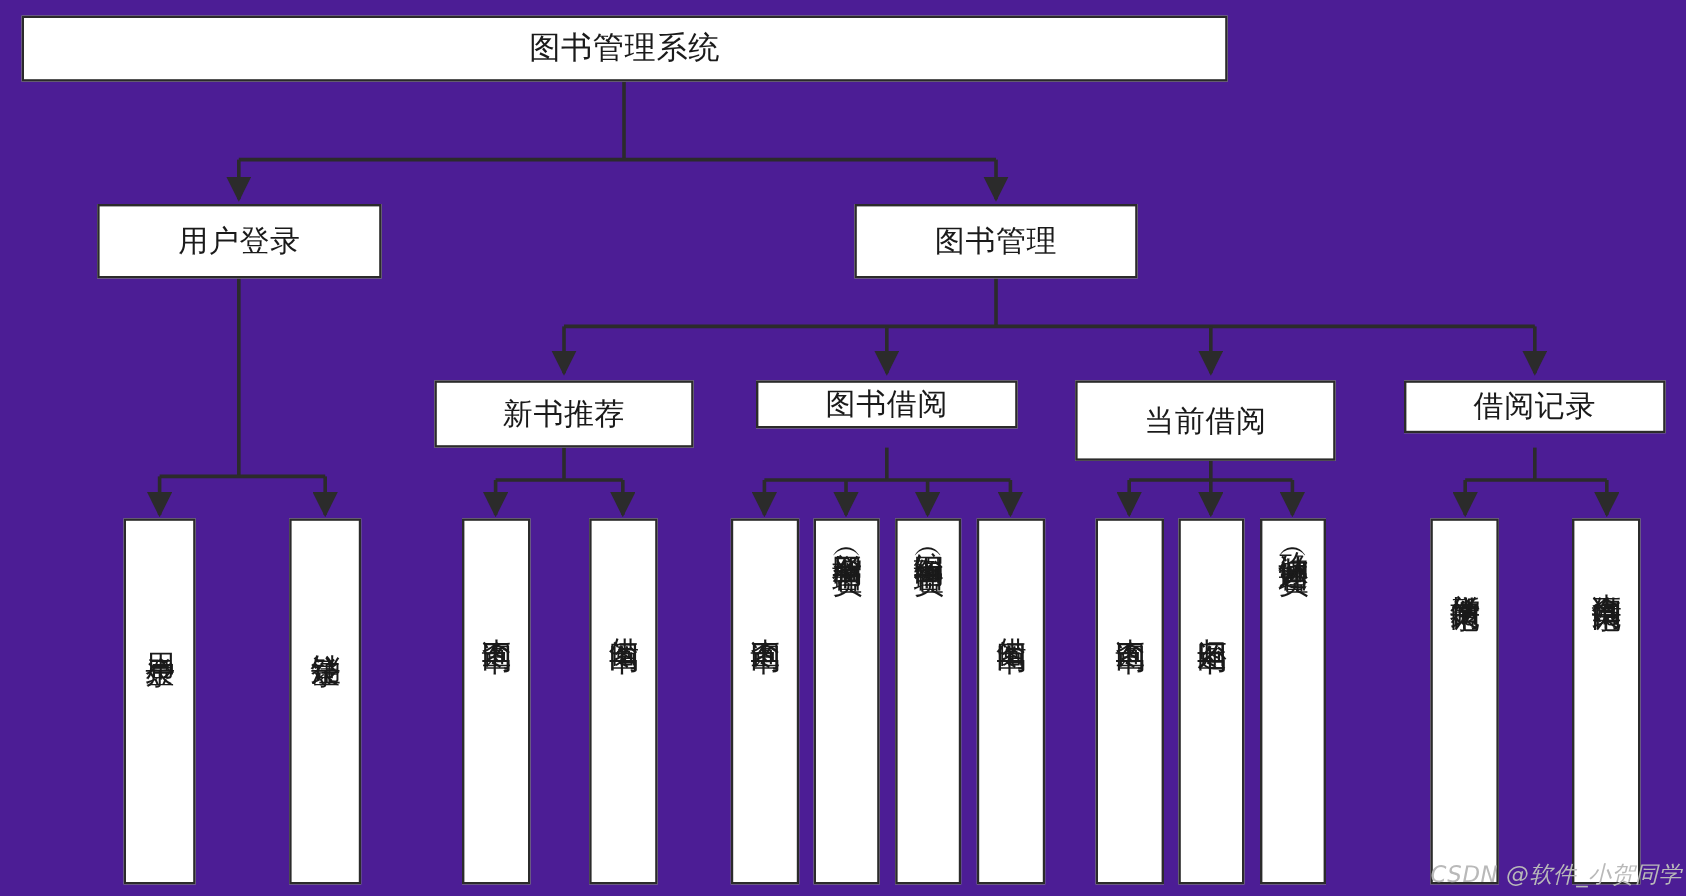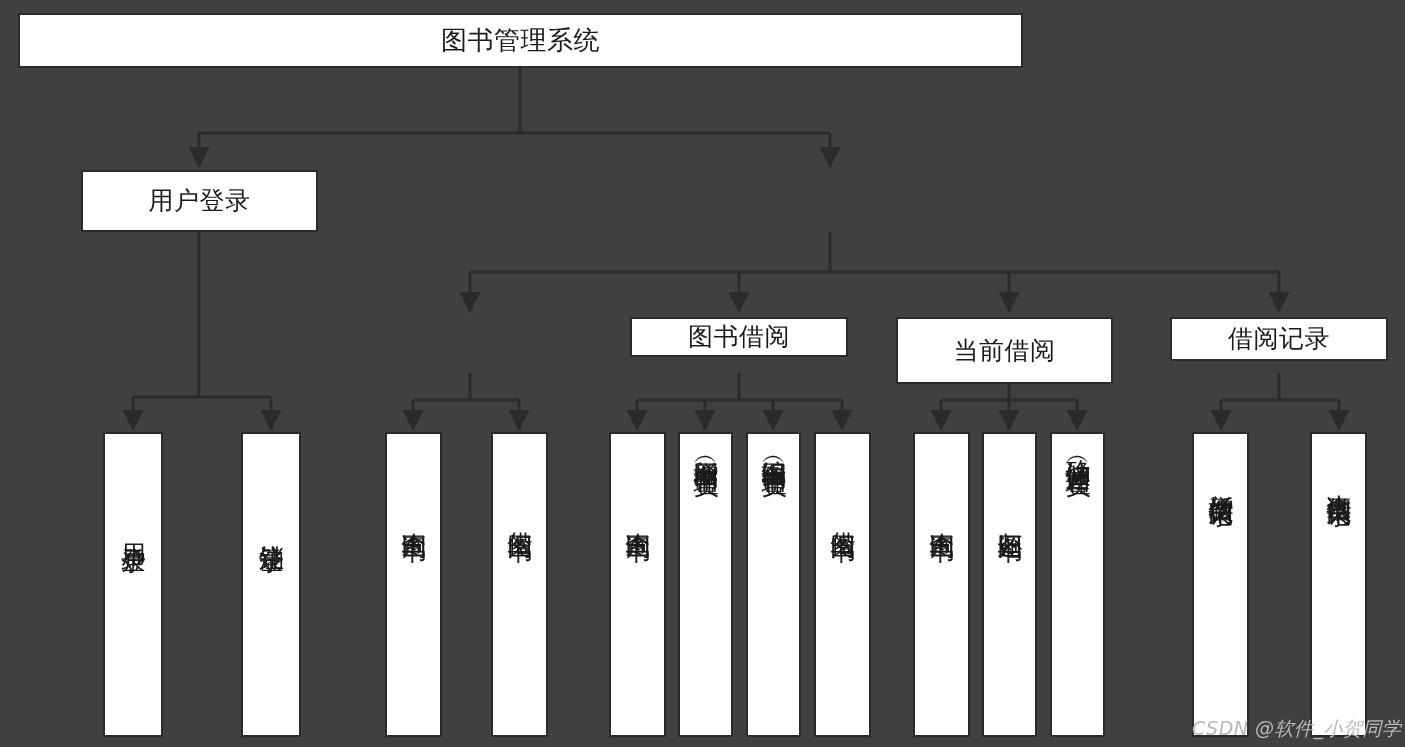--- a/index.html
+++ b/index.html
@@ -7,21 +7,21 @@
     padding: 0;
     background: #ffffff;
   }
   body {
     font-family: "DejaVu Sans", "Liberation Sans", sans-serif;
   }
   #canvas {
     position: relative;
     width: 1405px;
     height: 747px;
-    background: #404040;
+    background: #4c1d95;
     overflow: hidden;
   }
   #edges {
     position: absolute;
     left: 0;
     top: 0;
     width: 1405px;
     height: 747px;
     pointer-events: none;
   }
@@ -127,21 +127,27 @@
     </g>
   </svg>
 
   <div class="node horiz root" style="left:18px; top:13px; width:1005px; height:55px;">
     <span class="label">图书管理系统</span>
   </div>
 
   <div class="node horiz" style="left:81px; top:170px; width:237px; height:62px;">
     <span class="label">用户登录</span>
   </div>
-
+  <div class="node horiz" style="left:712px; top:170px; width:236px; height:62px;">
+    <span class="label">图书管理</span>
+  </div>
+
+  <div class="node horiz" style="left:362px; top:317px; width:216px; height:56px;">
+    <span class="label">新书推荐</span>
+  </div>
   <div class="node horiz" style="left:630px; top:317px; width:218px; height:40px;">
     <span class="label">图书借阅</span>
   </div>
   <div class="node horiz" style="left:896px; top:317px; width:217px; height:67px;">
     <span class="label">当前借阅</span>
   </div>
   <div class="node horiz" style="left:1170px; top:317px; width:218px; height:44px;">
     <span class="label">借阅记录</span>
   </div>
 

